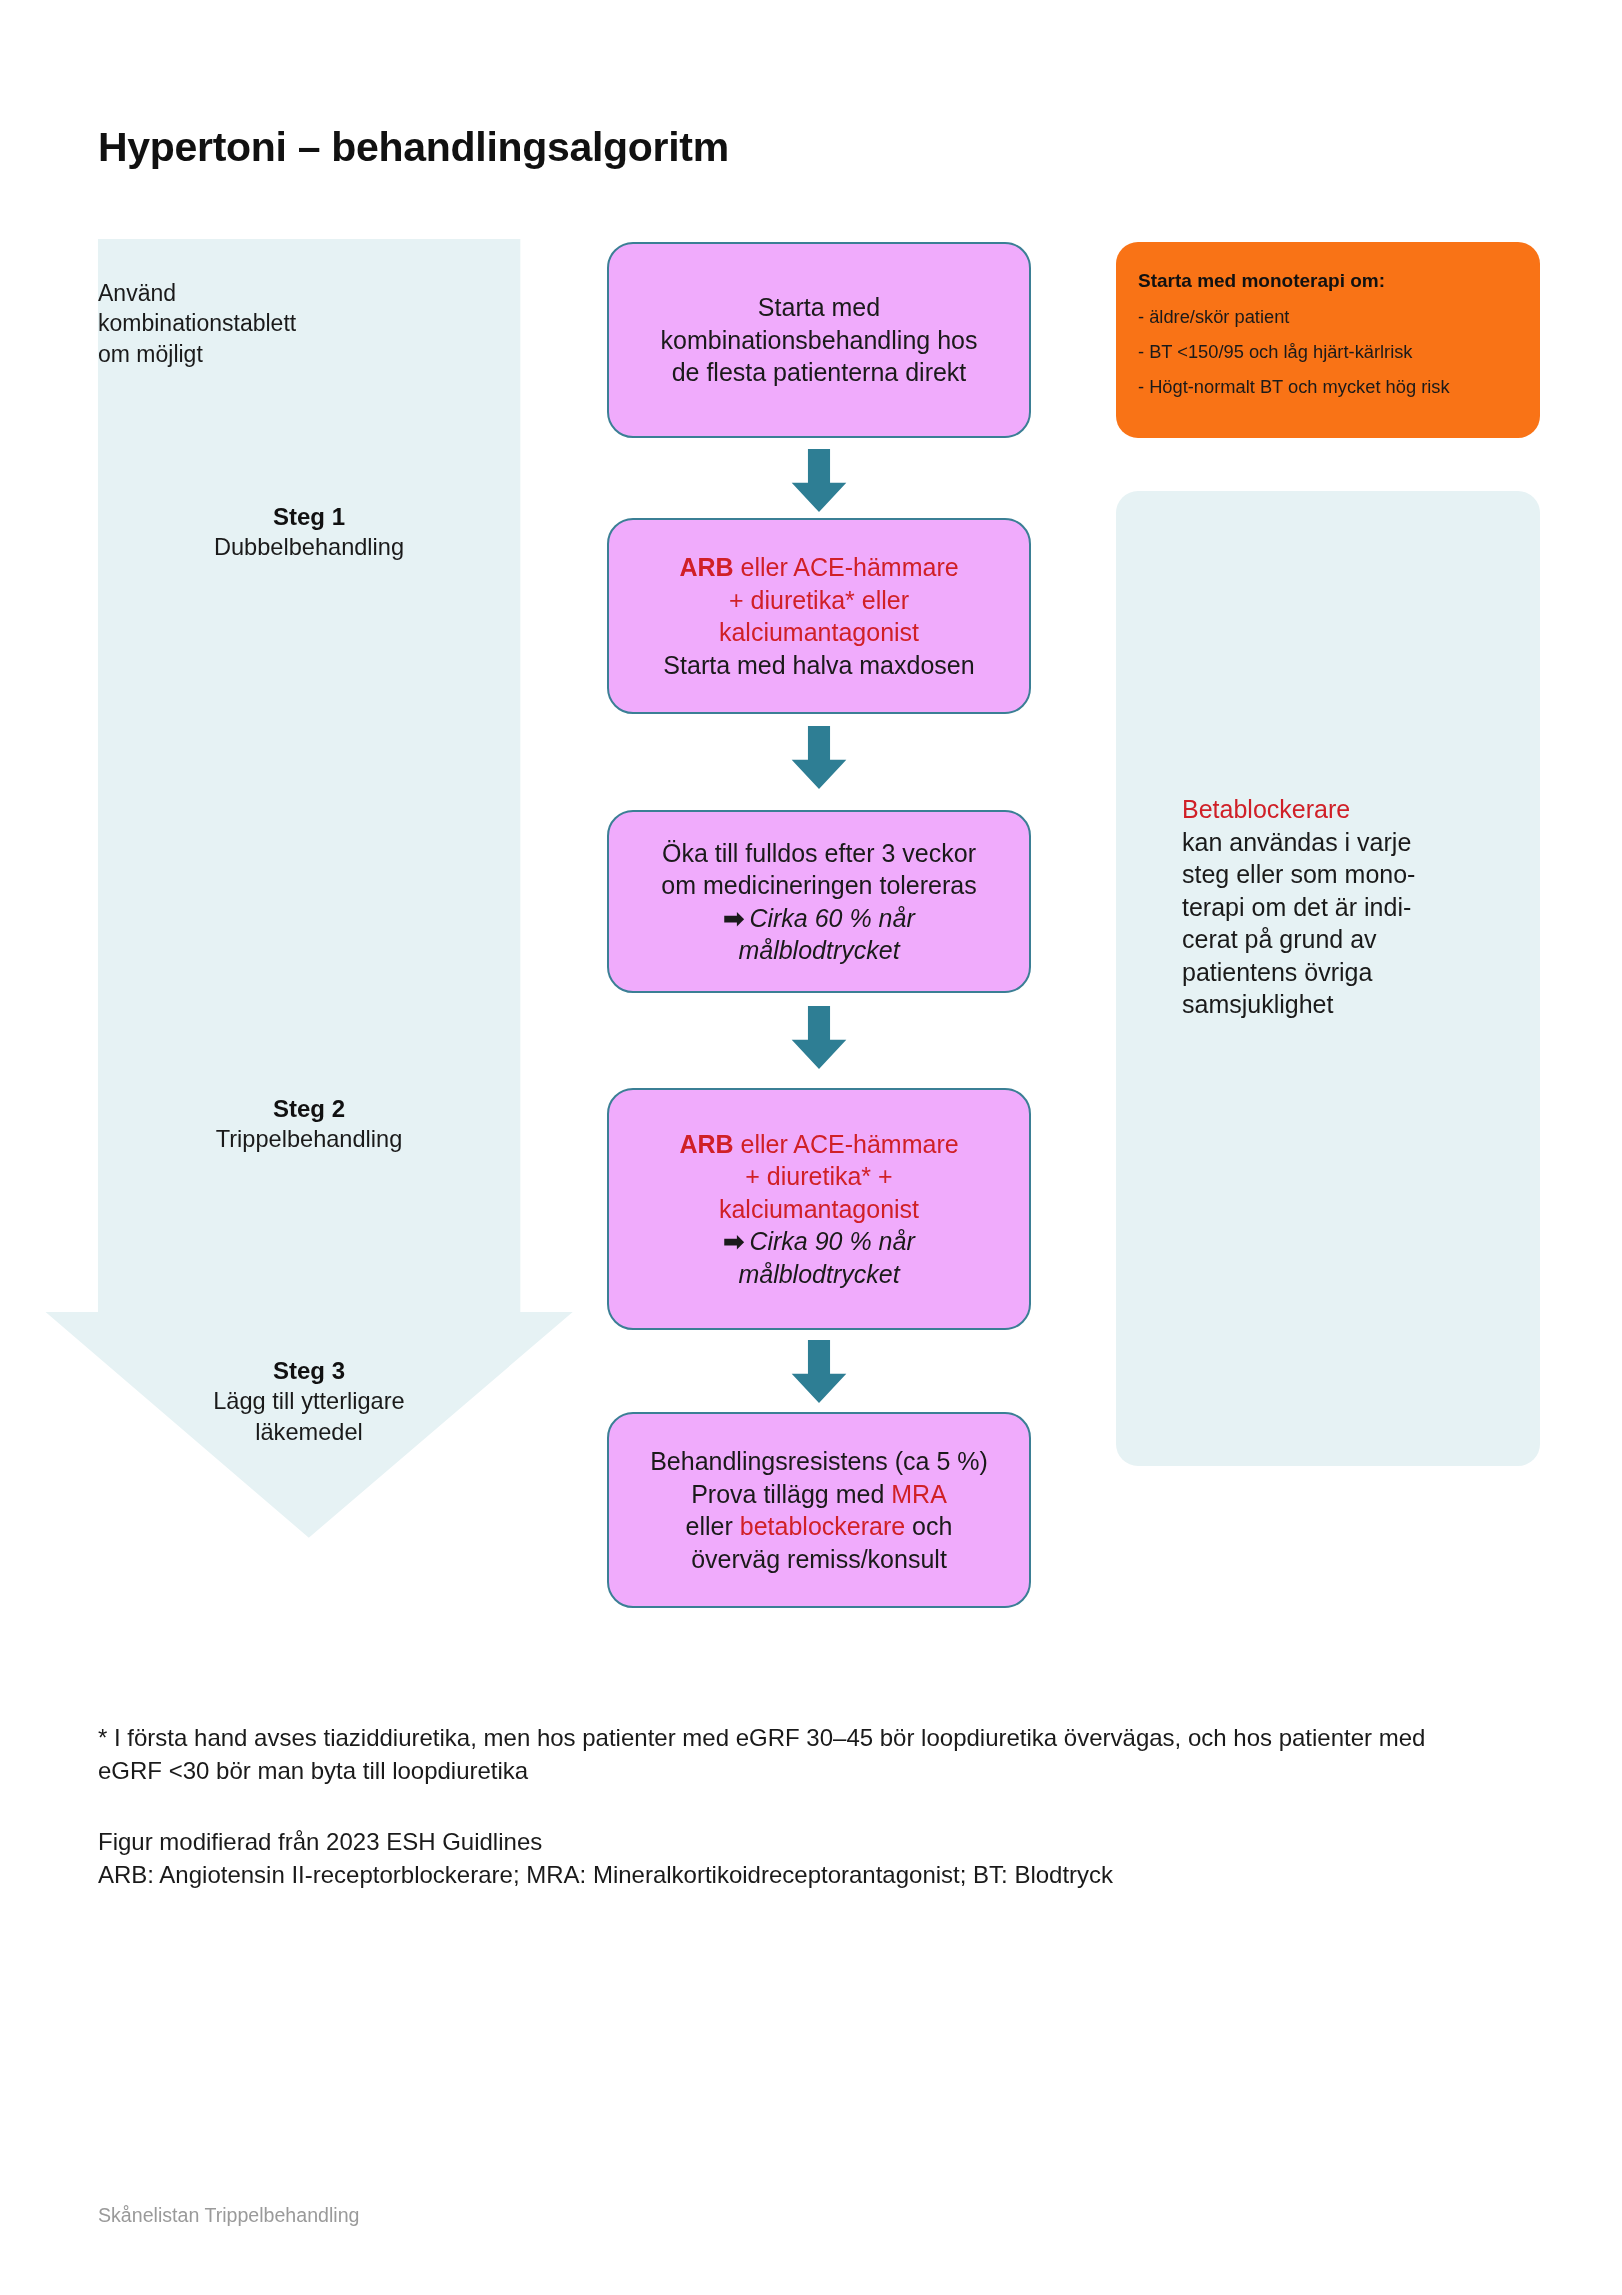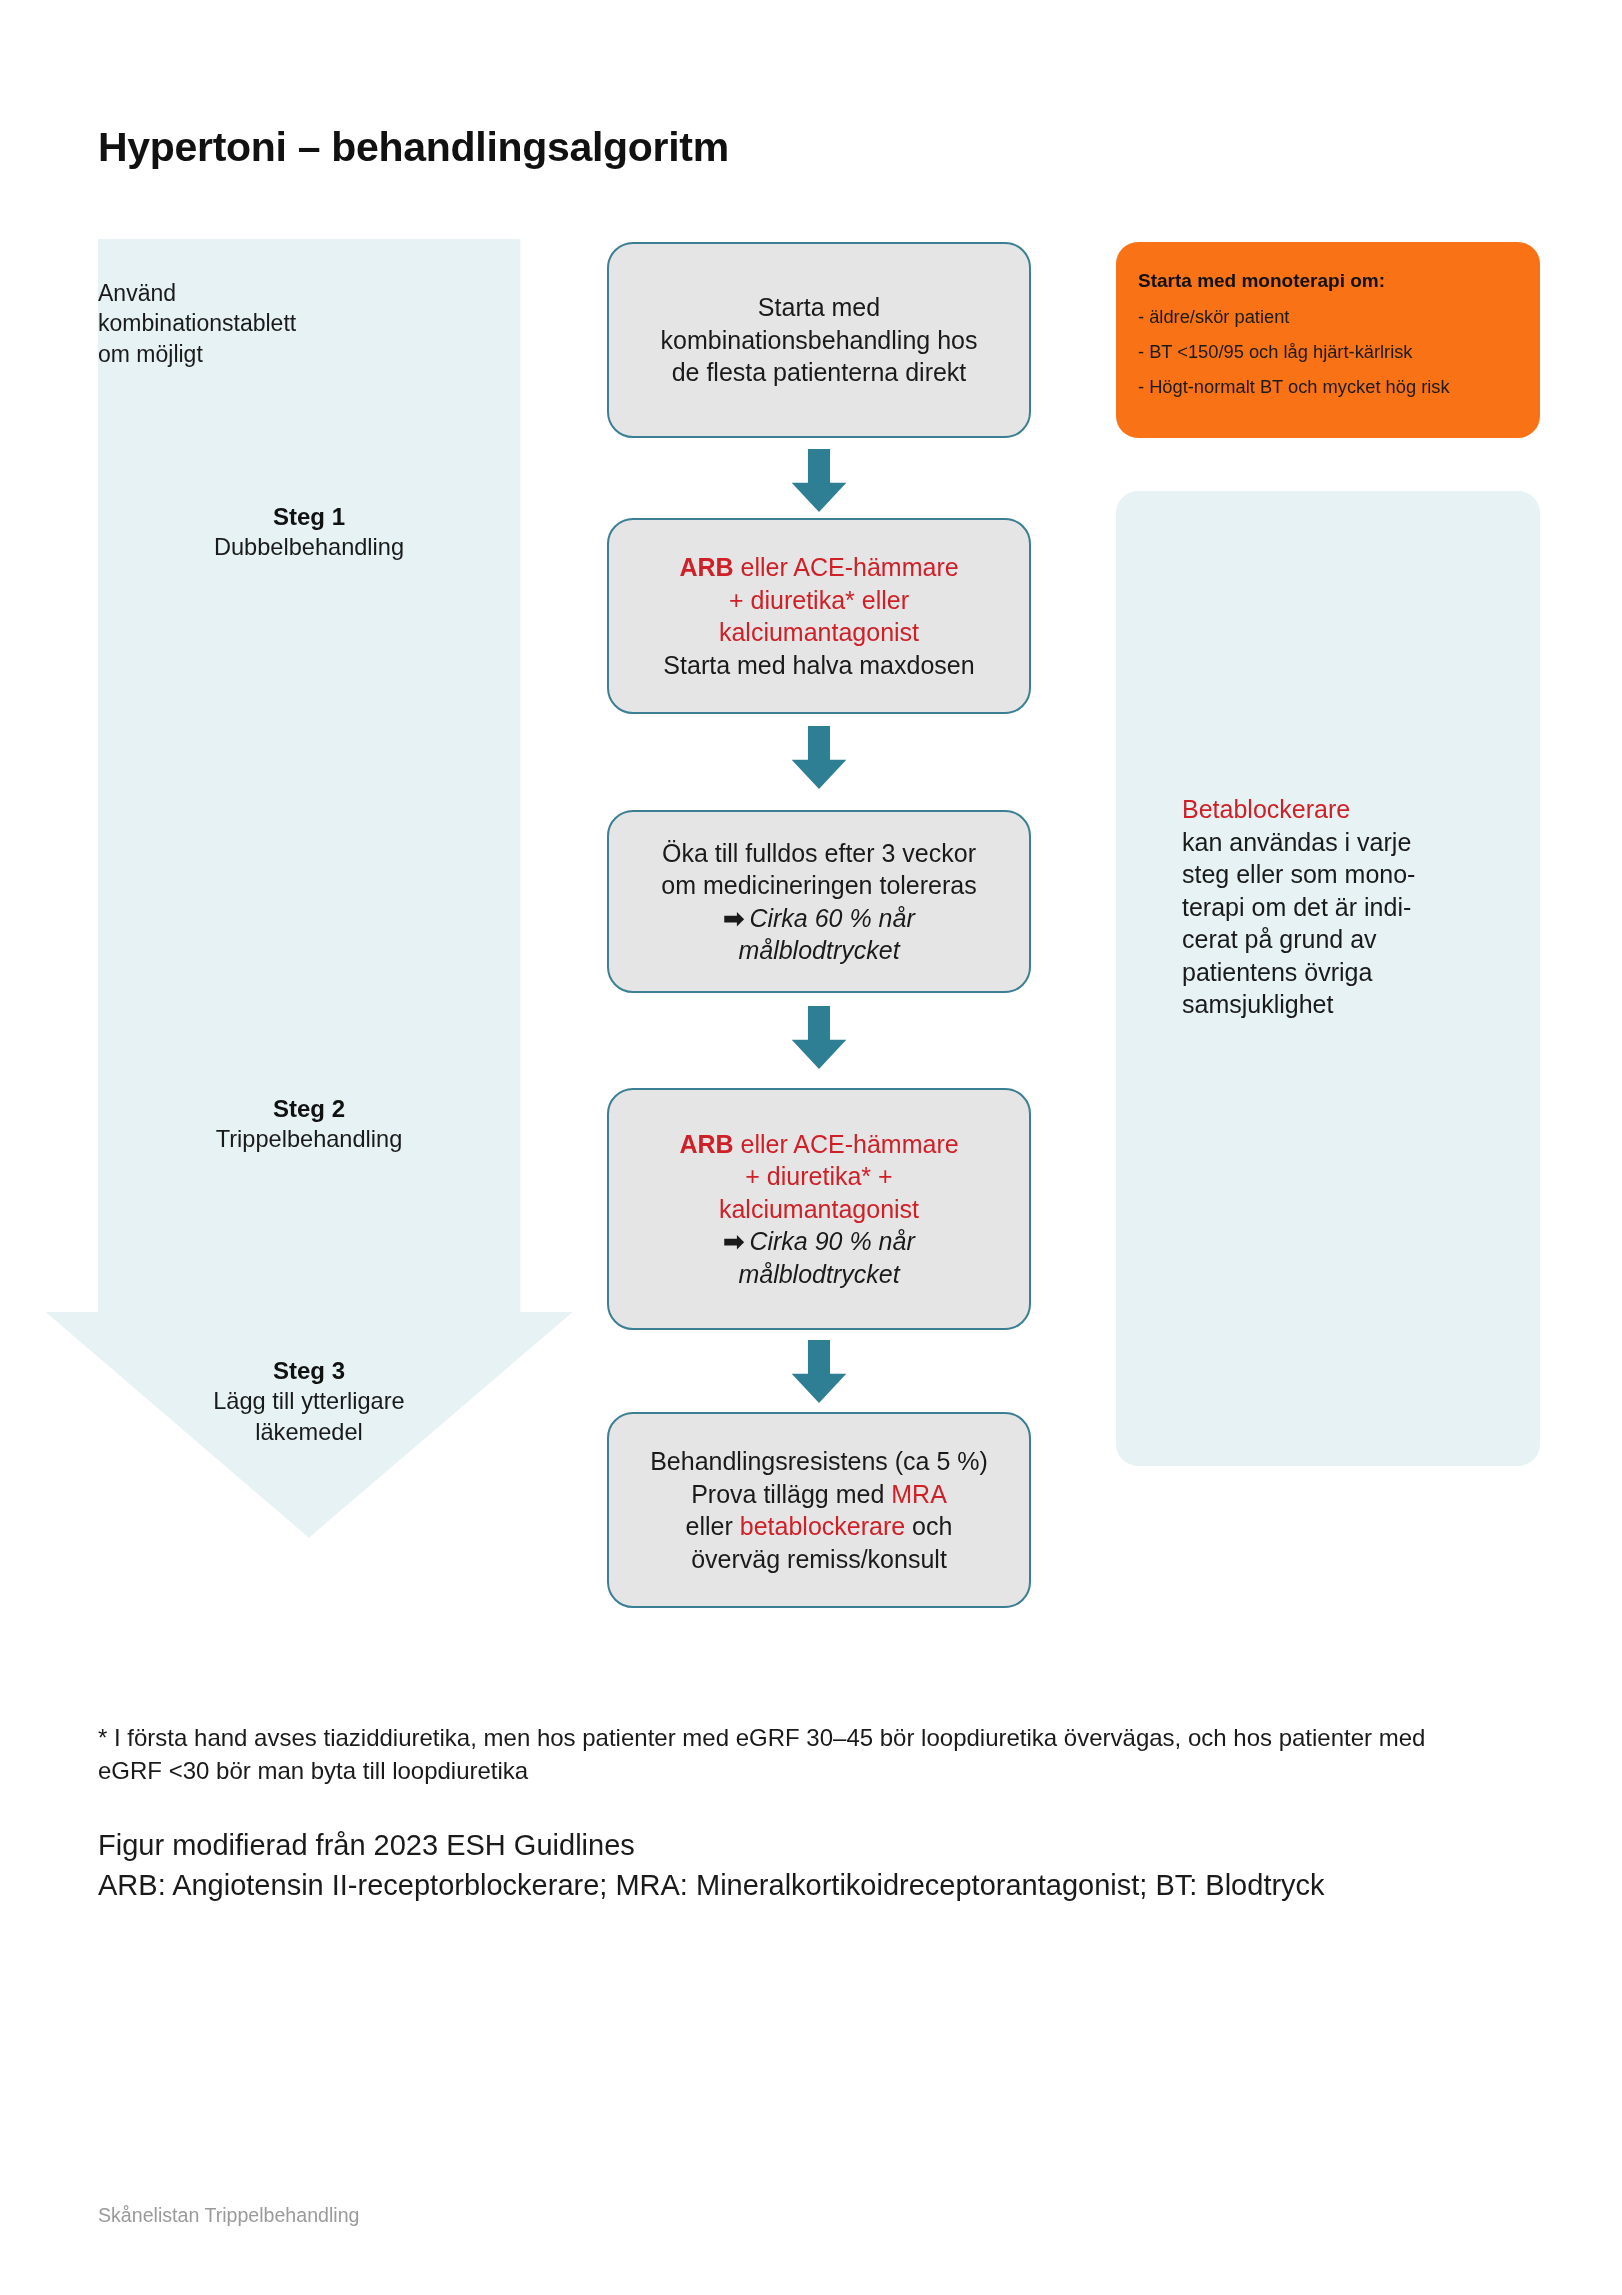--- a/index.html
+++ b/index.html
@@ -68,21 +68,21 @@
   #step1-block { top: 501px; }
   #step2-block { top: 1093px; }
   #step3-block { top: 1328px; margin-top: 27px; }
 
   
   .flow-box {
     position: absolute;
     left: 607px;
     width: 424px;
     box-sizing: border-box;
-    background: #e5e5e5;
+    background: #f0abfc;
     border: 2px solid #3b7f95;
     border-radius: 26px;
     display: flex;
     flex-direction: column;
     align-items: center;
     justify-content: center;
     text-align: center;
     padding: 11.8px 17px;
   }
   .flow-line {
@@ -171,21 +171,21 @@
     top: 1721px;
     width: 1374px;
   }
   .note-par {
     font-size: 24px;
     line-height: 1.38;
     color: #1a1a1a;
     margin: 0 0 38px 0;
   }
   .note-line {
-    font-size: 29px;
+    font-size: 24px;
     line-height: 1.38;
     color: #1a1a1a;
     margin: 0;
   }
   #footer-note {
     position: absolute;
     left: 98px;
     top: 2204px;
     font-size: 19.6px;
     color: #9a9a9a;

